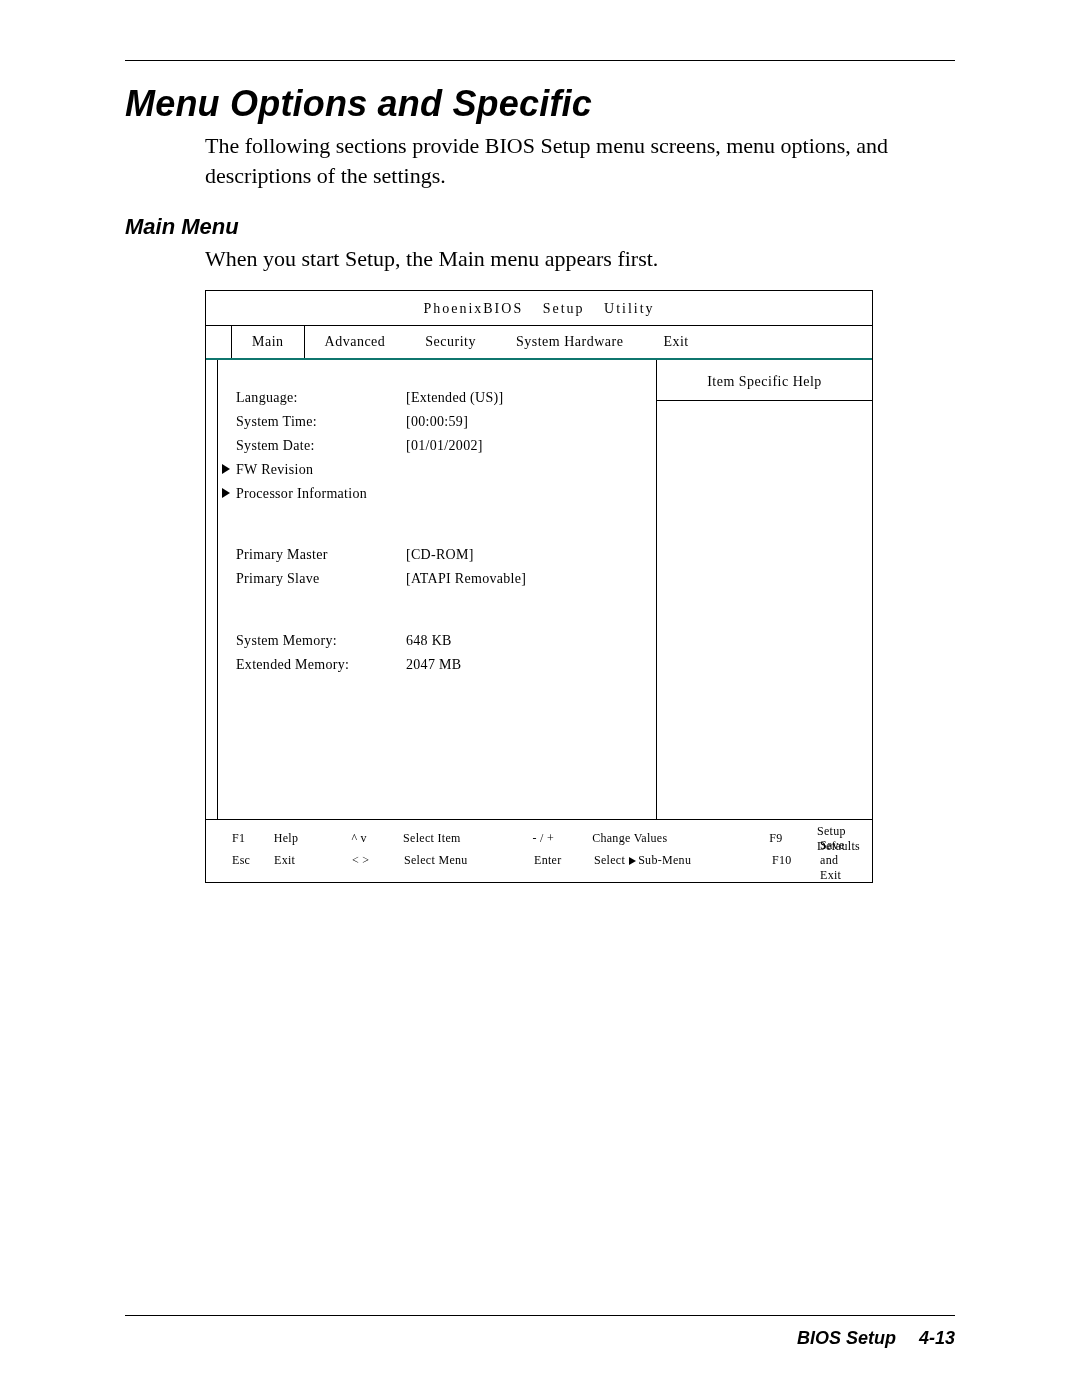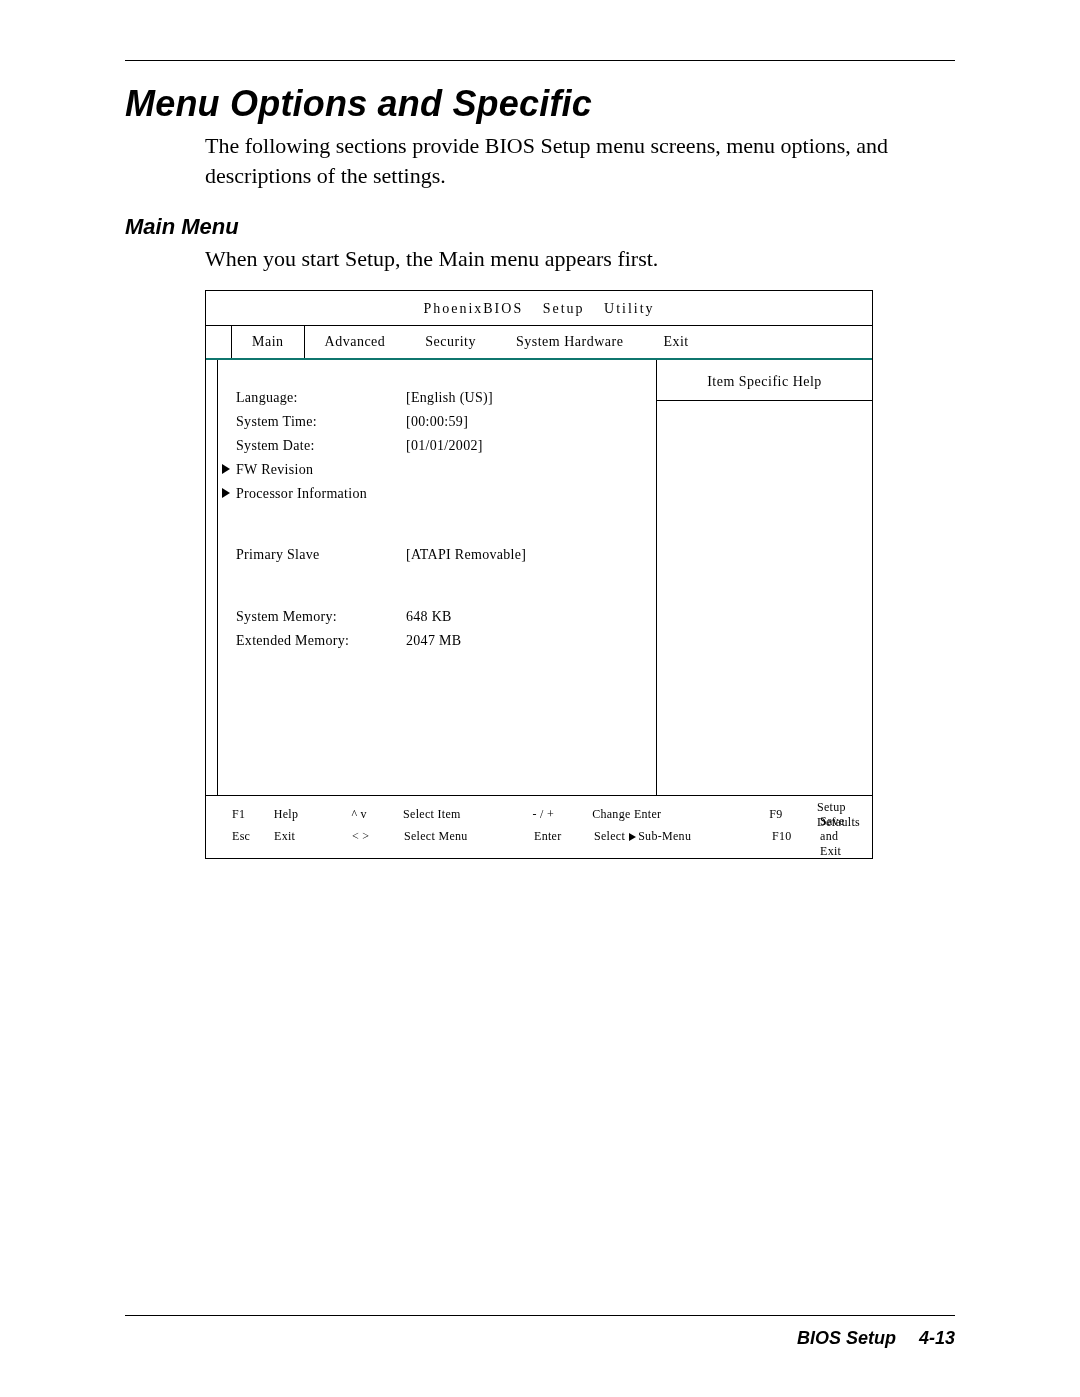--- a/index.html
+++ b/index.html
@@ -229,41 +229,45 @@
         <div class="tab">System Hardware</div>
         <div class="tab">Exit</div>
       </div>
     </div>
 
     <div class="bios-body">
       <div class="bios-left-gutter"></div>
       <div class="bios-main">
         <div class="bios-row">
           <div class="lab">Language:</div>
-          <div class="val">[English   (US)]</div>
+          <div class="val">[Extended   (US)]</div>
         </div>
         <div class="bios-row">
           <div class="lab">System Time:</div>
           <div class="val">[00:00:59]</div>
         </div>
         <div class="bios-row">
           <div class="lab">System Date:</div>
           <div class="val">[01/01/2002]</div>
         </div>
         <div class="bios-row">
           <span class="tri"></span>
           <div class="lab" style="width:auto">FW Revision</div>
         </div>
         <div class="bios-row">
           <span class="tri"></span>
           <div class="lab" style="width:auto">Processor Information</div>
         </div>
 
         <div class="bios-spacer"></div>
 
+        <div class="bios-row">
+          <div class="lab">Primary Master</div>
+          <div class="val">[CD-ROM]</div>
+        </div>
         <div class="bios-row">
           <div class="lab">Primary Slave</div>
           <div class="val">[ATAPI Removable]</div>
         </div>
 
         <div class="bios-spacer"></div>
 
         <div class="bios-row">
           <div class="lab">System Memory:</div>
           <div class="val">648 KB</div>
@@ -282,21 +286,21 @@
       </div>
     </div>
 
     <div class="bios-footer">
       <div class="bios-footer-row">
         <div class="fk">F1</div>
         <div class="flb">Help</div>
         <div class="fk2">^  v</div>
         <div class="flb2">Select Item</div>
         <div class="fk3">- / +</div>
-        <div class="flb3">Change Enter</div>
+        <div class="flb3">Change Values</div>
         <div class="fk4">F9</div>
         <div class="flb4">Setup Defaults</div>
       </div>
       <div class="bios-footer-row">
         <div class="fk">Esc</div>
         <div class="flb">Exit</div>
         <div class="fk2">&lt;   &gt;</div>
         <div class="flb2">Select Menu</div>
         <div class="fk3">Enter</div>
         <div class="flb3">

